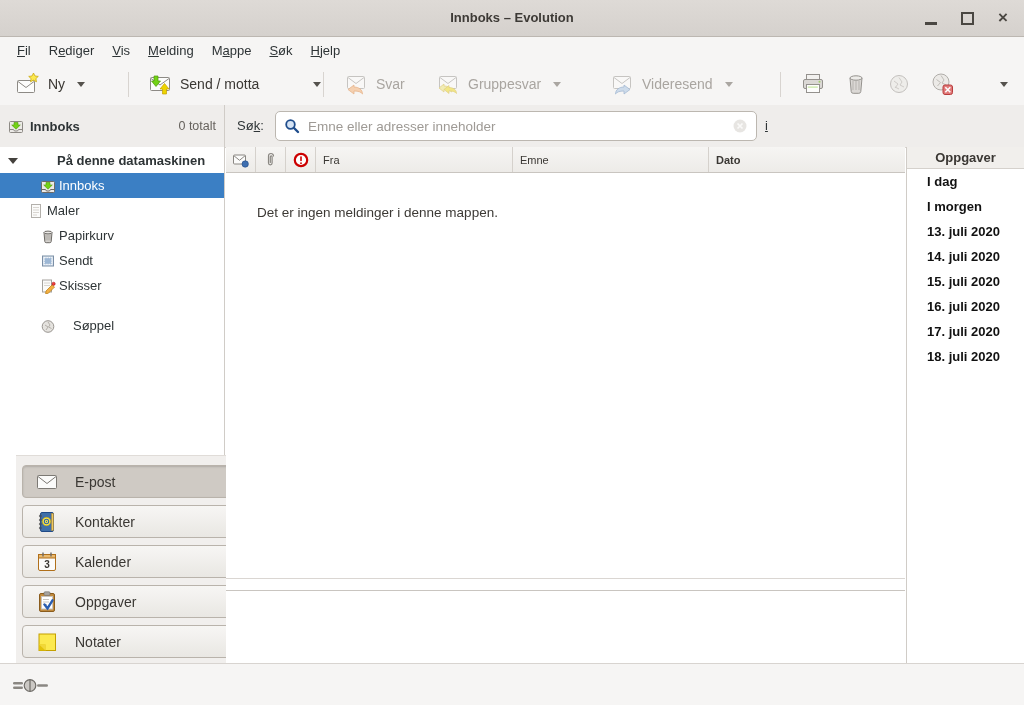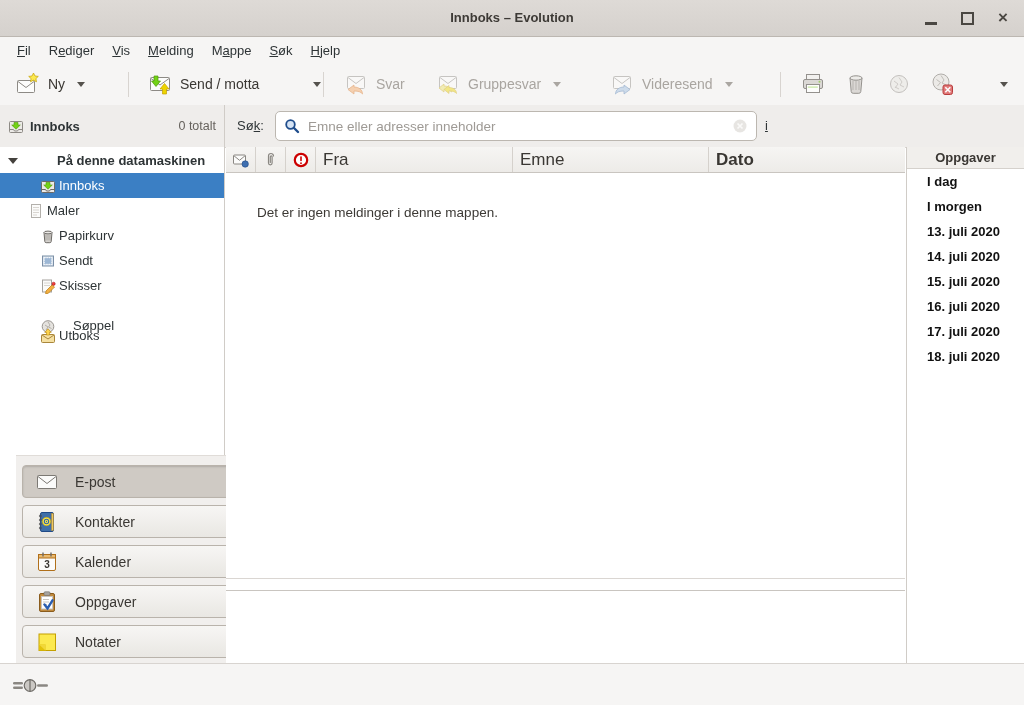--- a/index.html
+++ b/index.html
@@ -57,21 +57,21 @@
   .swbtn{position:absolute;left:6px;width:211px;height:33px;border:1px solid #b9b3ab;border-radius:4px;background:linear-gradient(#f7f6f4,#e9e7e3);display:flex;align-items:center;box-sizing:border-box;}
   .swbtn.active{background:#cfcac4;box-shadow:inset 0 1px 2px rgba(0,0,0,.15);}
   .swbtn .sicon{width:24px;height:24px;margin-left:12px;flex:0 0 24px;}
   .swbtn .slbl{margin-left:16px;font-size:14px;color:#3a3733;}
 
   
   .msgpane{left:226px;top:147px;width:679px;height:516px;background:#fff;}
   .colhdr{position:absolute;left:0;top:0;width:679px;height:26px;background:linear-gradient(#f6f5f3,#edebe8);border-bottom:1px solid #c9c5c0;box-sizing:border-box;display:flex;}
   .hcell{border-right:1px solid #d5d1cc;display:flex;align-items:center;box-sizing:border-box;}
   .hcell.icon{width:30px;justify-content:center;}
-  .hcell.text{padding-left:7px;font-size:17px;color:#3a3733;}
+  .hcell.text{padding-left:7px;font-size:11px;color:#3a3733;}
   .emptymsg{position:absolute;left:31px;top:58px;font-size:13.5px;color:#3c3935;}
   .listbottom{position:absolute;left:0;top:431px;width:679px;height:1px;background:#dad6d2;}
   .splitter{position:absolute;left:0;top:443px;width:679px;height:1px;background:#c9c5c0;}
 
   
   .taskpane{left:906px;top:147px;width:118px;height:516px;background:#fff;border-left:1px solid #d0ccc7;box-sizing:border-box;}
   .taskhdr{height:21px;background:#f1efec;border-bottom:1px solid #d5d1cc;text-align:center;font-weight:bold;line-height:21px;color:#3a3733;}
   .task-item{height:25px;display:flex;align-items:center;padding-left:20px;font-weight:bold;color:#111;box-sizing:border-box;}
 
   
@@ -259,28 +259,20 @@
           <circle cx="13.6" cy="5.8" r="1.6" fill="#ef4040" stroke="#a40000" stroke-width="0.5"></circle>
         </svg>
       <span>Skisser</span>
     </div>
     <div class="tree-row folder" style="top:166px;gap:14px;">
       <svg class="ticon" width="16" height="16" viewBox="0 0 16 16">
           <circle cx="8" cy="8.5" r="5.8" fill="#e5e3df" stroke="#98948f"></circle>
           <path d="M5 7 l3 2 -2 3 M8 4 l2 3 -1.5 2 3 1.5" stroke="#b3afa9" fill="none"></path>
         </svg>
       <span>Søppel</span>
-    </div>
-    <div class="tree-row folder" style="top:176px;">
-      <svg class="ticon" width="16" height="16" viewBox="0 0 16 16">
-          <rect x="1.5" y="6.5" width="13" height="8" rx="1" fill="#f5e0a2" stroke="#a9863b"></rect>
-          <path d="M2 7 L8 11 L14 7" fill="none" stroke="#a9863b"></path>
-          <polygon points="8,0.8 11.2,4.4 9.5,4.4 9.5,7 6.5,7 6.5,4.4 4.8,4.4" fill="#fcd34d" stroke="#b8860b" stroke-width="0.6"></polygon>
-        </svg>
-      <span>Utboks</span>
     </div>
     <div class="searchfolders">
       <span>Søkemapper</span>
     </div>
   </div>
 
   <div class="abs switcher">
     <div class="swbtn active" style="top:9px;">
       <svg class="sicon" width="24" height="24" viewBox="0 0 24 24">
           <rect x="2.5" y="5.5" width="19" height="13" rx="1" fill="#fbfbfa" stroke="#7c7974"></rect>

